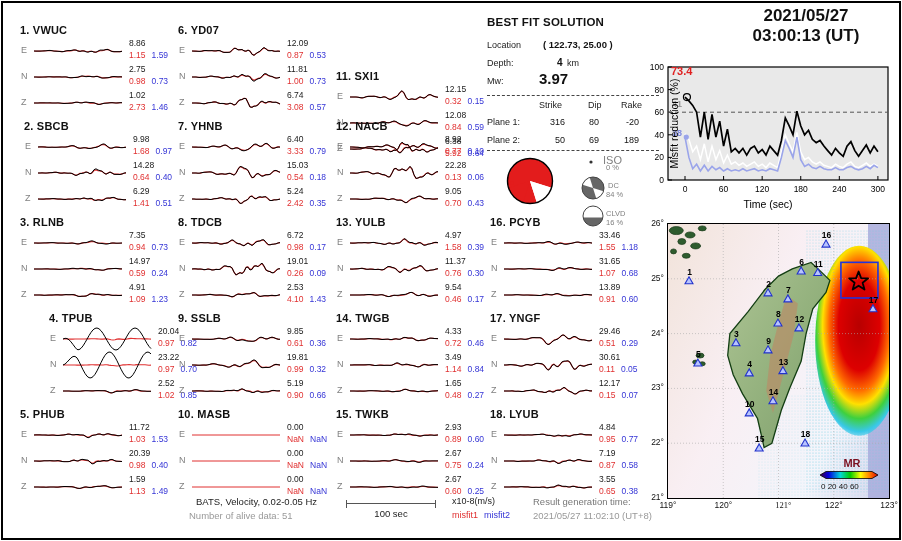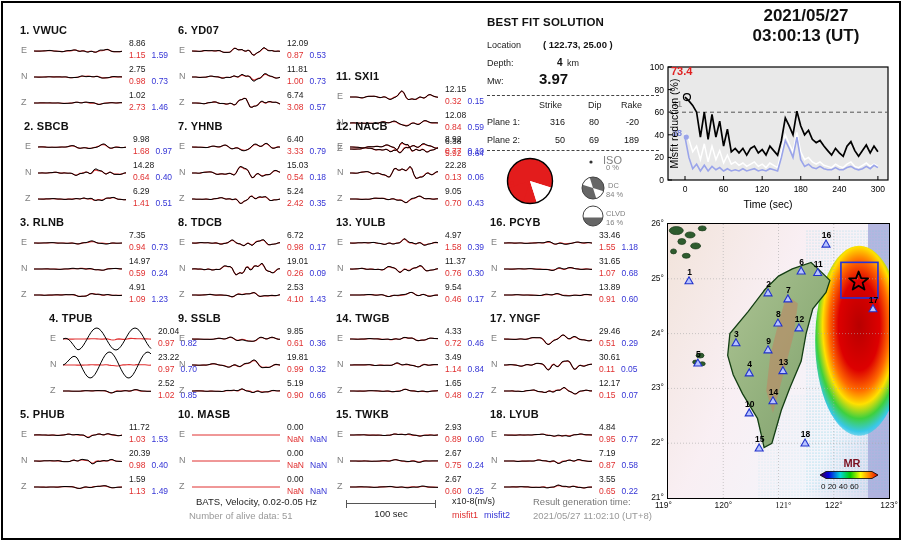--- a/index.html
+++ b/index.html
@@ -578,21 +578,21 @@
           <span class="amp">7.19</span>
           <span class="mis"><i class="m1">0.87</i><i class="m2">0.58</i></span>
         </div>
         <div class="srow" style="top: 66px;">
           <span class="comp">Z</span>
           <svg class="wv">
             <path d="M0,13.0L2,13.0L4,13.0L6,13.0L8,12.9L10,12.9L12,12.9L14,12.9L16,12.8L18,12.8L20,12.9L22,12.9L24,12.9L26,13.2L28,13.4L30,13.4L32,13.3L34,13.3L36,13.3L38,13.0L40,12.9L42,13.3L44,13.5L46,13.3L48,13.3L50,13.2L52,12.2L54,11.4L56,11.8L58,12.5L60,12.6L62,12.5L64,13.0L66,13.0L68,12.4L70,12.2L72,12.6L74,13.0L76,13.2L78,13.6L80,13.9L82,13.6L84,13.2L86,13.1L88,13.1" stroke="#e03030" stroke-width="1.1" fill="none" stroke-linejoin="round"></path>
             <path d="M0,13.0L2,13.0L4,13.0L6,13.0L8,12.9L10,12.9L12,13.0L14,12.9L16,12.7L18,12.7L20,12.8L22,12.9L24,12.9L26,13.2L28,13.4L30,13.4L32,13.3L34,13.4L36,13.4L38,13.1L40,13.2L42,13.8L44,13.9L46,13.4L48,13.1L50,12.9L52,11.9L54,11.0L56,11.4L58,12.2L60,12.3L62,12.3L64,12.9L66,13.0L68,12.4L70,12.3L72,13.0L74,13.4L76,13.4L78,13.7L80,14.0L82,13.6L84,13.2L86,13.1L88,13.1" stroke="#000" stroke-width="1" fill="none" stroke-linejoin="round"></path>
           </svg>
           <span class="amp">3.55</span>
-          <span class="mis"><i class="m1">0.65</i><i class="m2">0.22</i></span>
+          <span class="mis"><i class="m1">0.65</i><i class="m2">0.38</i></span>
         </div>
       </div>
     </div>
 
   <div class="bf">
     <div class="abs t" style="left:0;top:0">BEST FIT SOLUTION</div>
     <span class="abs lbl" style="left:0;top:24px">Location</span>
     <span class="abs bold" style="left:56px;top:23px;font-size:9.5px">( 122.73,  25.00 )</span>
     <span class="abs lbl" style="left:0;top:42px">Depth:</span>
     <span class="abs bold" style="left:70px;top:41px;font-size:10px">4</span>
@@ -828,21 +828,21 @@
         </g>
       </svg>
   </div>
   <div id="map-labels">
       <div class="maplbl" style="left: 644px; top: 218px; width: 20px; text-align: right;">26°</div>
       <div class="maplbl" style="left: 644px; top: 272.8px; width: 20px; text-align: right;">25°</div>
       <div class="maplbl" style="left: 644px; top: 327.6px; width: 20px; text-align: right;">24°</div>
       <div class="maplbl" style="left: 644px; top: 382.4px; width: 20px; text-align: right;">23°</div>
       <div class="maplbl" style="left: 644px; top: 437.2px; width: 20px; text-align: right;">22°</div>
       <div class="maplbl" style="left: 644px; top: 492px; width: 20px; text-align: right;">21°</div>
-      <div class="maplbl" style="left: 655px; top: 500px; width: 26px; ">119°</div>
+      <div class="maplbl" style="left: 655px; top: 500px; width: 26px; text-align: center;">119°</div>
       <div class="maplbl" style="left: 710.25px; top: 500px; width: 26px; text-align: center;">120°</div>
       <div class="maplbl" style="left: 765.5px; top: 500px; width: 26px; text-align: right; font-family: Liberation Serif, serif;">121°</div>
       <div class="maplbl" style="left: 820.75px; top: 500px; width: 26px; text-align: center;">122°</div>
       <div class="maplbl" style="left: 876px; top: 500px; width: 26px; text-align: center;">123°</div>
     </div>
 
   <div class="f-bats">BATS, Velocity, 0.02-0.05 Hz</div>
   <div class="f-alive">Number of alive data: 51</div>
   <div class="sbar"></div>
   <div class="sbar-lbl">100 sec</div>

